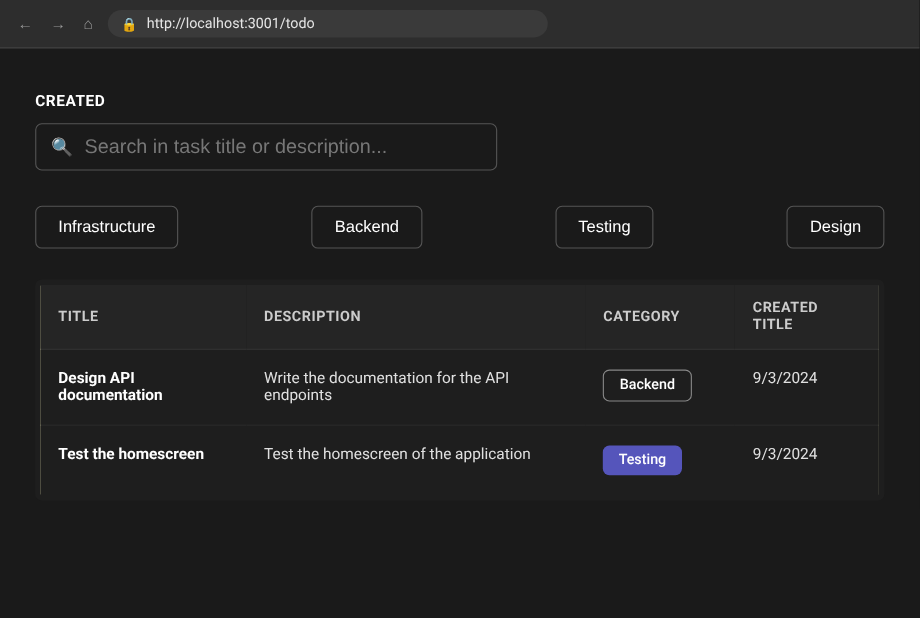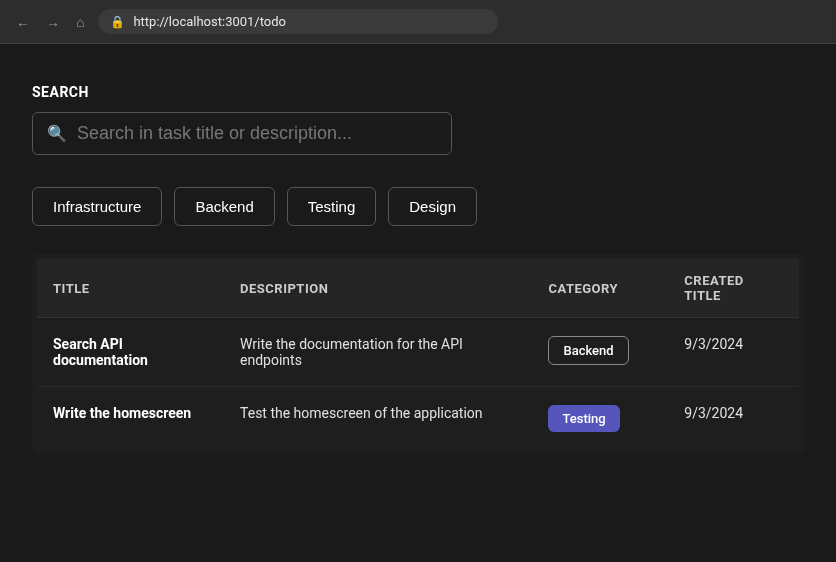--- a/index.html
+++ b/index.html
@@ -104,23 +104,23 @@
       flex: 1;
     }
 
     .search-input::placeholder {
       color: #777;
     }
 
     
     .category-filters {
       display: flex;
-      gap: 12px;
       margin-bottom: 28px;
       flex-wrap: wrap;
+      justify-content: space-between;
     }
 
     .filter-btn {
       border: 1px solid #555;
       border-radius: 6px;
       padding: 10px 20px;
       background-color: #1a1a1a;
       color: #ffffff;
       font-size: 15px;
       cursor: pointer;
@@ -203,21 +203,21 @@
     <span class="nav-btn">⌂</span>
   </div>
   <div class="address-bar">
     <span class="lock-icon">🔒</span>
     <span class="address-text">http://localhost:3001/todo</span>
   </div>
 </div>
 
 <div class="page-content">
 
-  <div class="search-label">SEARCH</div>
+  <div class="search-label">CREATED</div>
   <div class="search-container">
     <div class="search-input-wrapper">
       <span class="search-icon">🔍</span>
       <input class="search-input" type="text" placeholder="Search in task title or description..." style="">
     </div>
   </div>
 
   <div class="category-filters">
     <button class="filter-btn">Infrastructure</button>
     <button class="filter-btn">Backend</button>
@@ -231,32 +231,32 @@
         <th class="col-title">TITLE</th>
         <th class="col-desc">DESCRIPTION</th>
         <th class="col-category">CATEGORY</th>
         <th class="col-date">CREATED TITLE</th>
       </tr>
     </thead>
     <tbody>
 
       <tr>
         <td>
-          <span class="task-title">Search API documentation</span>
+          <span class="task-title">Design API documentation</span>
         </td>
         <td>Write the documentation for the API endpoints</td>
         <td>
           <span class="category-badge badge-backend">Backend</span>
         </td>
         <td>9/3/2024</td>
       </tr>
 
       <tr>
         <td>
-          <span class="task-title">Write the homescreen</span>
+          <span class="task-title">Test the homescreen</span>
         </td>
         <td>Test the homescreen of the application</td>
         <td>
           <span class="category-badge badge-testing">Testing</span>
         </td>
         <td>9/3/2024</td>
       </tr>
     </tbody>
   </table>
 

